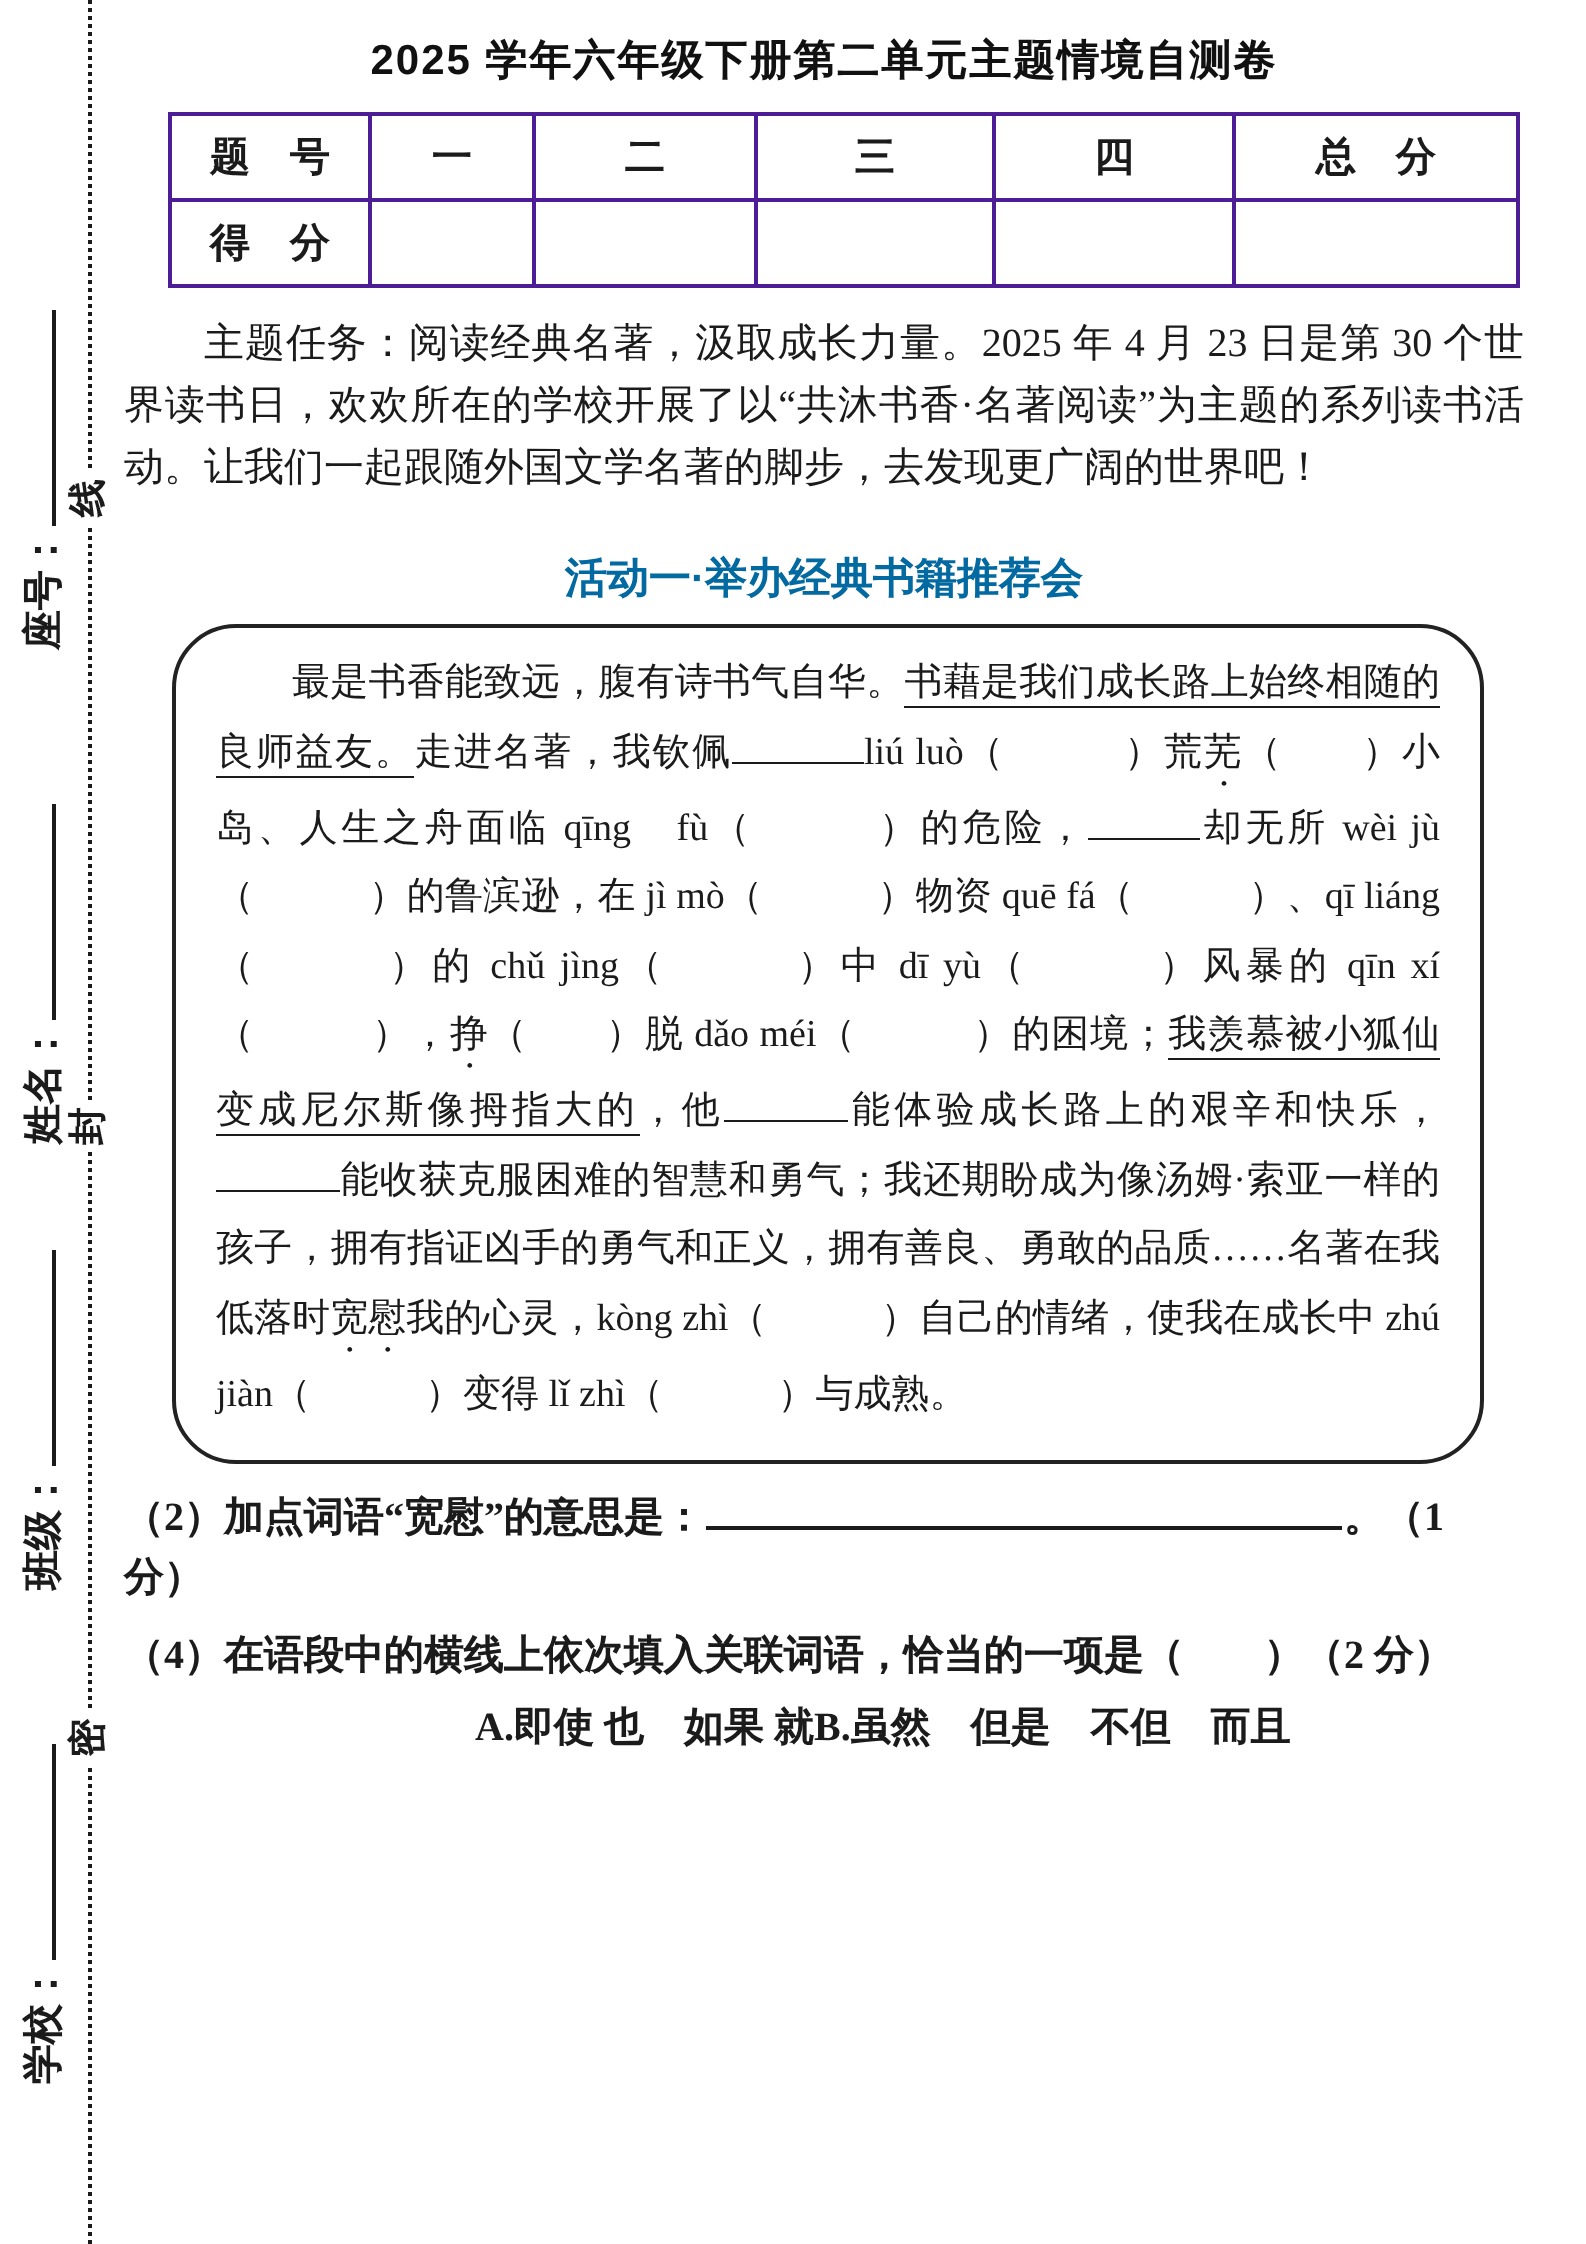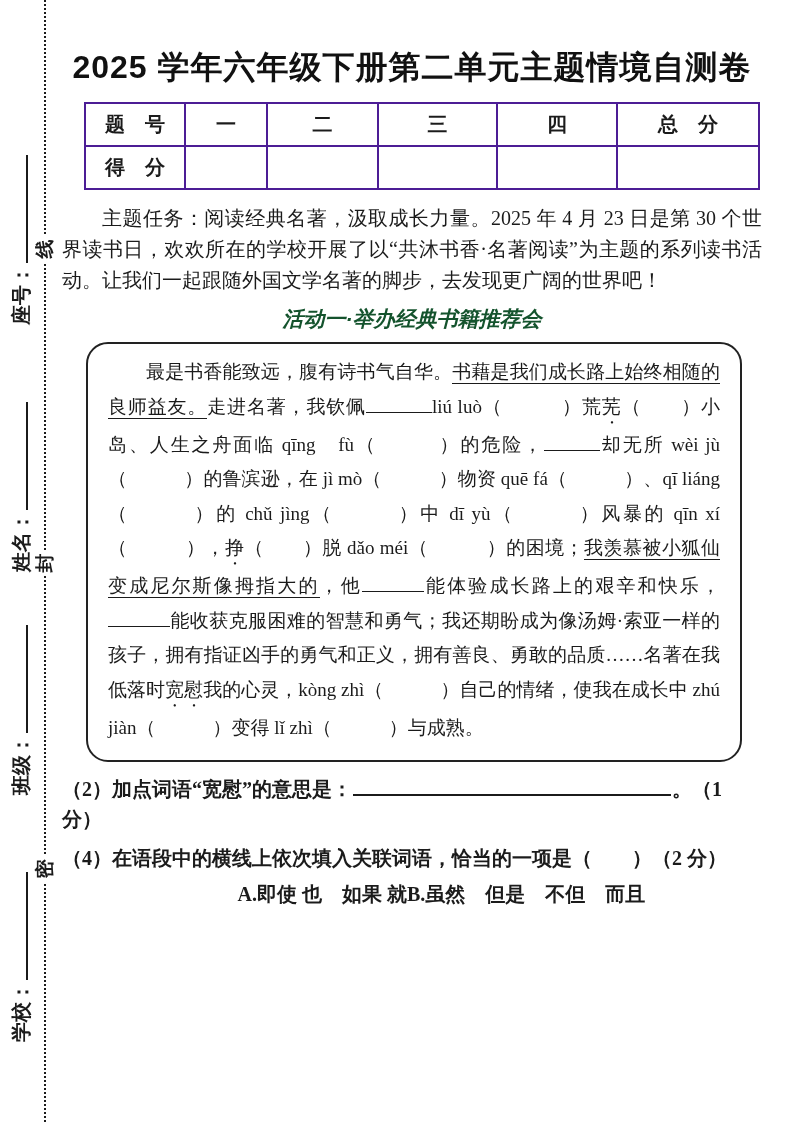--- a/index.html
+++ b/index.html
@@ -40,23 +40,23 @@
     display:inline-block; width:108px; height:0;
     border-bottom:2px solid #1b1b1b; margin-left:2px;
   }
   .side-field.f0 { top:221px; }
   .side-field.f1 { top:468px; }
   .side-field.f2 { top:691px; }
   .side-field.f3 { top:938px; }
   
   .main { position:absolute; left:62px; top:0; width:700px; }
   .title {
-    margin-top:46px; text-align:center;
-    font-family:"Liberation Sans", sans-serif;
-    font-weight:800; font-size:32px; letter-spacing:1px;
+    margin-top:16px; text-align:center;
+    font-family:"Liberation Sans", sans-serif;
+    font-weight:800; font-size:21px; letter-spacing:1px;
     color:#111;
   }
   .subtitle {
     margin-top:14px; text-align:center;
     font-family:"Liberation Sans", sans-serif;
     font-weight:800; font-size:30px; letter-spacing:10px;
     text-indent:10px; color:#111;
   }
   .exam-info {
     margin-top:8px; text-align:center;
@@ -72,29 +72,29 @@
     text-align:center; vertical-align:middle;
     font-size:20px; font-weight:700;
     font-family:"Liberation Sans", sans-serif;
   }
   
   .intro {
     margin-top:13px; font-size:20px; line-height:31px;
     text-indent:2em; text-align:justify;
   }
   .activity-heading {
-    margin-top:9px; text-align:center;
-    font-family:"Liberation Sans", sans-serif;
-    font-weight:800; font-size:21px; color:#14532d;font-style:italic;
+    margin-top:25px; text-align:center;
+    font-family:"Liberation Sans", sans-serif;
+    font-weight:800; font-size:21px; color:#0369a1;
   }
   .q1-stem { margin-top:12px; font-size:20px; line-height:34px; text-align:justify; }
   
   .passage-box {
     margin:9px 0 0 24px; width:656px;
-    border:2px solid #222; border-radius:22px;
+    border:2px solid #222; border-radius:32px;
     padding:11px 20px 15px 20px;
   }
   .passage {
     font-size:19px; line-height:34.5px;
     text-indent:2em; text-align:justify;
   }
   .seg-plain { }
   .seg-u { border-bottom:1.6px solid #1b1b1b; padding-bottom:1px; }
   .seg-blank {
     display:inline-block; height:0;

